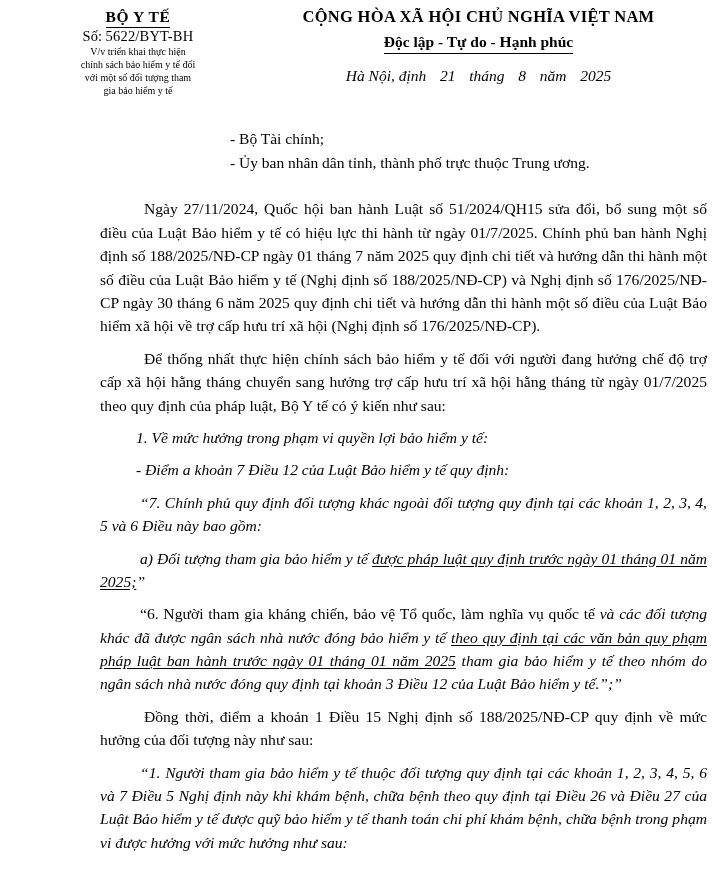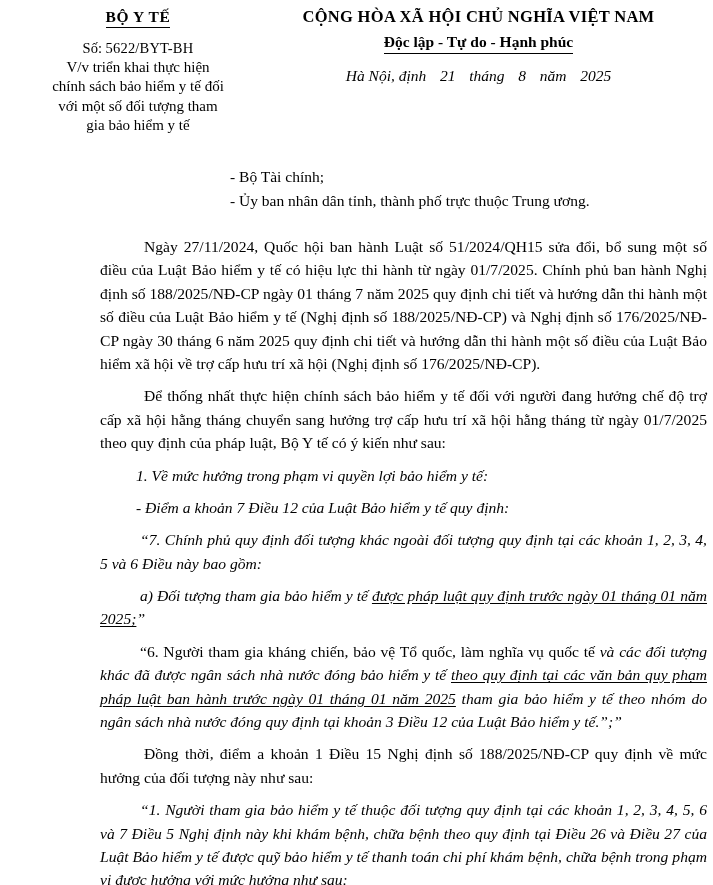--- a/index.html
+++ b/index.html
@@ -48,28 +48,27 @@
     font-size: 15.5px;
     letter-spacing: 0.6px;
     display: inline-block;
     border-bottom: 1.4px solid #000;
     padding-bottom: 1px;
     line-height: 1.15;
   }
 
   .doc-number {
     font-size: 14.5px;
-    margin-top: 12px;
     line-height: 1.2;
     white-space: nowrap;
   }
   .doc-number .num-val { letter-spacing: 0.2px; }
 
   .doc-subject {
-    font-size: 15px;
+    font-size: 10px;
     line-height: 1.28;
     margin-top: 1px;
     padding: 0 12px;
   }
   .doc-subject div { white-space: nowrap; }
 
   .country-name {
     font-weight: bold;
     font-size: 16.5px;
     letter-spacing: 0.3px;

